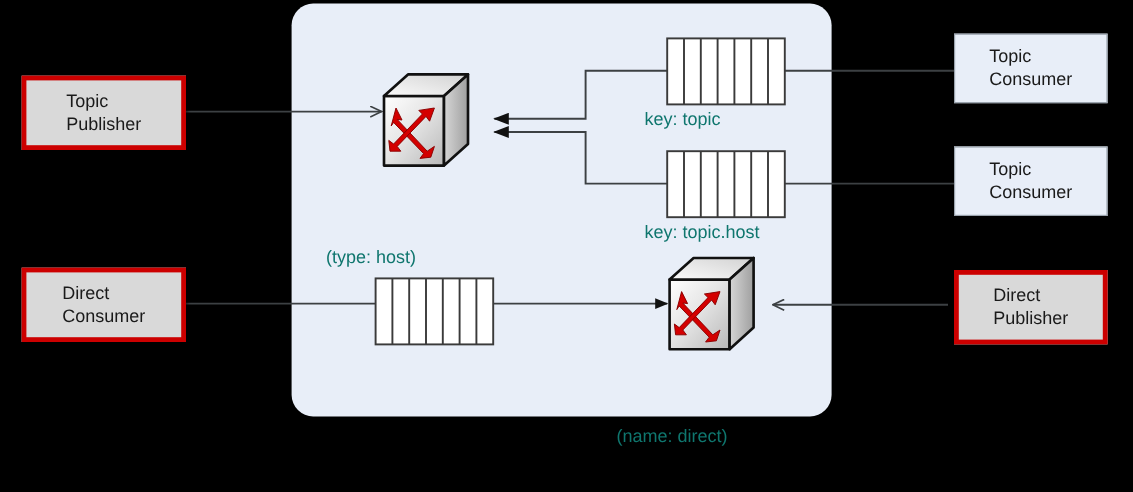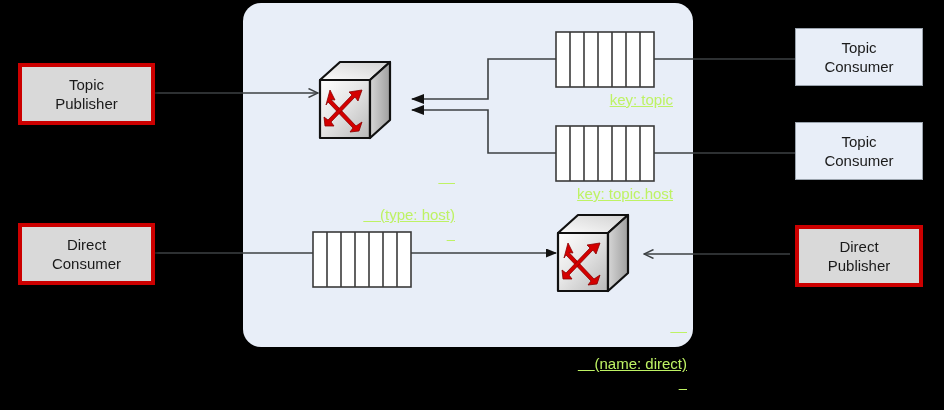--- a/index.html
+++ b/index.html
@@ -19,35 +19,34 @@
   }
   #svg-layer {
     position: absolute;
     left: 0;
     top: 0;
     width: 944px;
     height: 410px;
   }
   .lbl {
     position: absolute;
-    color: #bef264;
+    color: #0f766e;
     font-size: 15px;
     line-height: 19px;
-    text-align: right;
+    text-align: left;
     white-space: pre;
     pointer-events: none;
-    text-decoration: underline;
   }
   .ep-box {
     position: absolute;
     box-sizing: border-box;
     display: flex;
     align-items: center;
     justify-content: center;
-    text-align: center;
+    text-align: left;
     font-size: 15px;
     line-height: 19px;
     color: #1a1a1a;
   }
   .ep-red {
     background: #d9d9d9;
     border: 4px solid #cc0000;
     box-shadow: 2px 2px 2px rgba(0,0,0,0.45);
   }
   .ep-blue {

